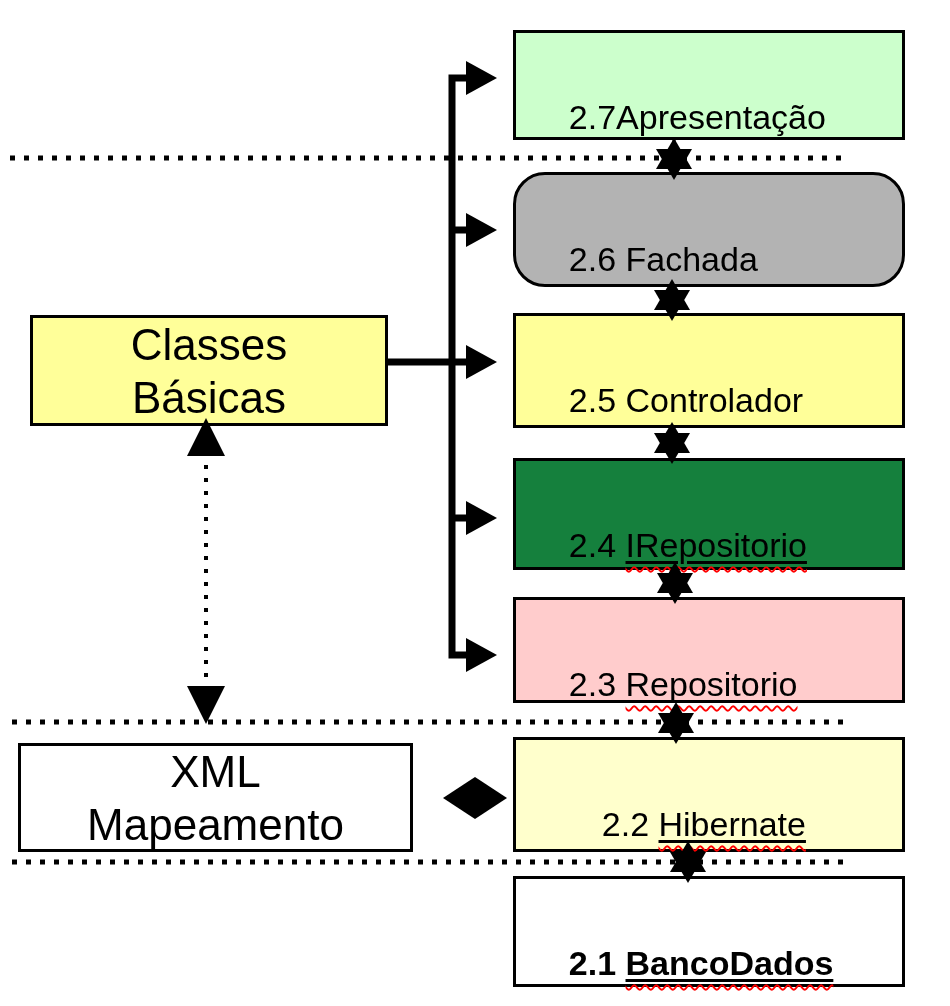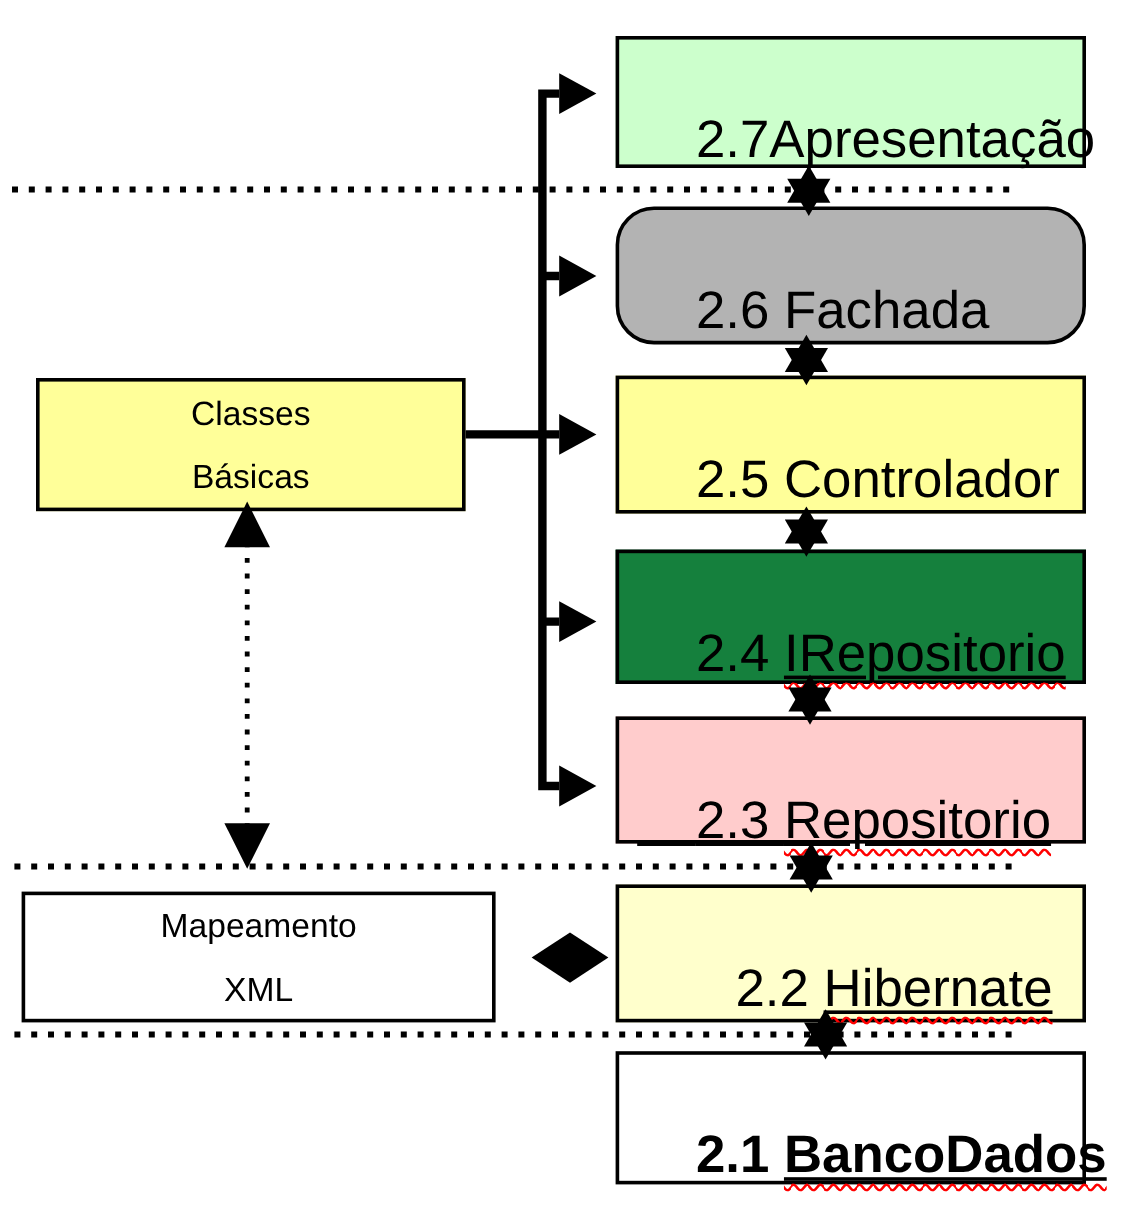--- a/index.html
+++ b/index.html
@@ -6,27 +6,27 @@
   .canvas {
     position:relative; width:950px; height:1006px; background:#ffffff;
     font-family:"Liberation Sans", sans-serif; color:#000; overflow:hidden;
   }
   .box {
     position:absolute; border:3px solid #000; box-sizing:border-box;
     background:#fff;
   }
   .layer {
     left:513px; width:392px;
-    font-size:44px; line-height:48px;
+    font-size:34px; line-height:48px;
     padding:12px 0 0 15px;
     white-space:pre;
   }
   .side {
     display:flex; flex-direction:column; justify-content:center;
-    text-align:center; font-size:28px; line-height:53px;
+    text-align:center; font-size:44px; line-height:53px;
   }
   .uname {
     text-decoration-line:underline;
     text-decoration-thickness:3px;
     text-decoration-color:#000;
     text-underline-offset:4px;
   }
   .wavy {
     text-decoration-line:underline;
     text-decoration-style:wavy;
@@ -43,41 +43,41 @@
 <body>
 
 <div class="canvas">
 
   <div class="box side" style="left: 30px; top: 315px; width: 358px; height: 111px; background: rgb(255, 255, 153);">
     <span>Classes</span>
     <span>Básicas</span>
   </div>
 
   <div class="box side" style="left: 18px; top: 743px; width: 395px; height: 109px; background: rgb(255, 255, 255);">
+    <span>XML</span>
     <span>Mapeamento</span>
-    <span>XML</span>
   </div>
 
   <div class="box layer" style="top: 30px; height: 110px; background: rgb(204, 255, 204);">
     <span><span>2.7</span><span>Apresentação</span></span>
   </div>
 
   <div class="box layer" style="top: 172px; height: 115px; background: rgb(179, 179, 179); border-radius: 32px;">
     <span><span>2.6 </span><span>Fachada</span></span>
   </div>
 
   <div class="box layer" style="top: 313px; height: 115px; background: rgb(255, 255, 153);">
     <span><span>2.5 </span><span>Controlador</span></span>
   </div>
 
   <div class="box layer" style="top: 458px; height: 112px; background: #15803d;">
     <span><span>2.4 </span><span class="uname"><span class="wavy">IRepositorio</span></span></span>
   </div>
 
-  <div class="box layer" style="top: 597px; height: 106px; background: rgb(255, 204, 204); text-decoration: underline;">
+  <div class="box layer" style="top: 597px; height: 106px; background: rgb(255, 204, 204);">
     <span><span>2.3 </span><span class="uname"><span class="wavy">Repositorio</span></span></span>
   </div>
 
   <div class="box layer" style="top: 737px; height: 115px; background: rgb(255, 255, 204); padding-left: 48px;">
     <span><span>2.2 </span><span class="uname"><span class="wavy">Hibernate</span></span></span>
   </div>
 
   <div class="box layer" style="top: 876px; height: 111px; background: rgb(255, 255, 255); font-weight: bold;">
     <span><span>2.1 </span><span class="uname"><span class="wavy">BancoDados</span></span></span>
   </div>

